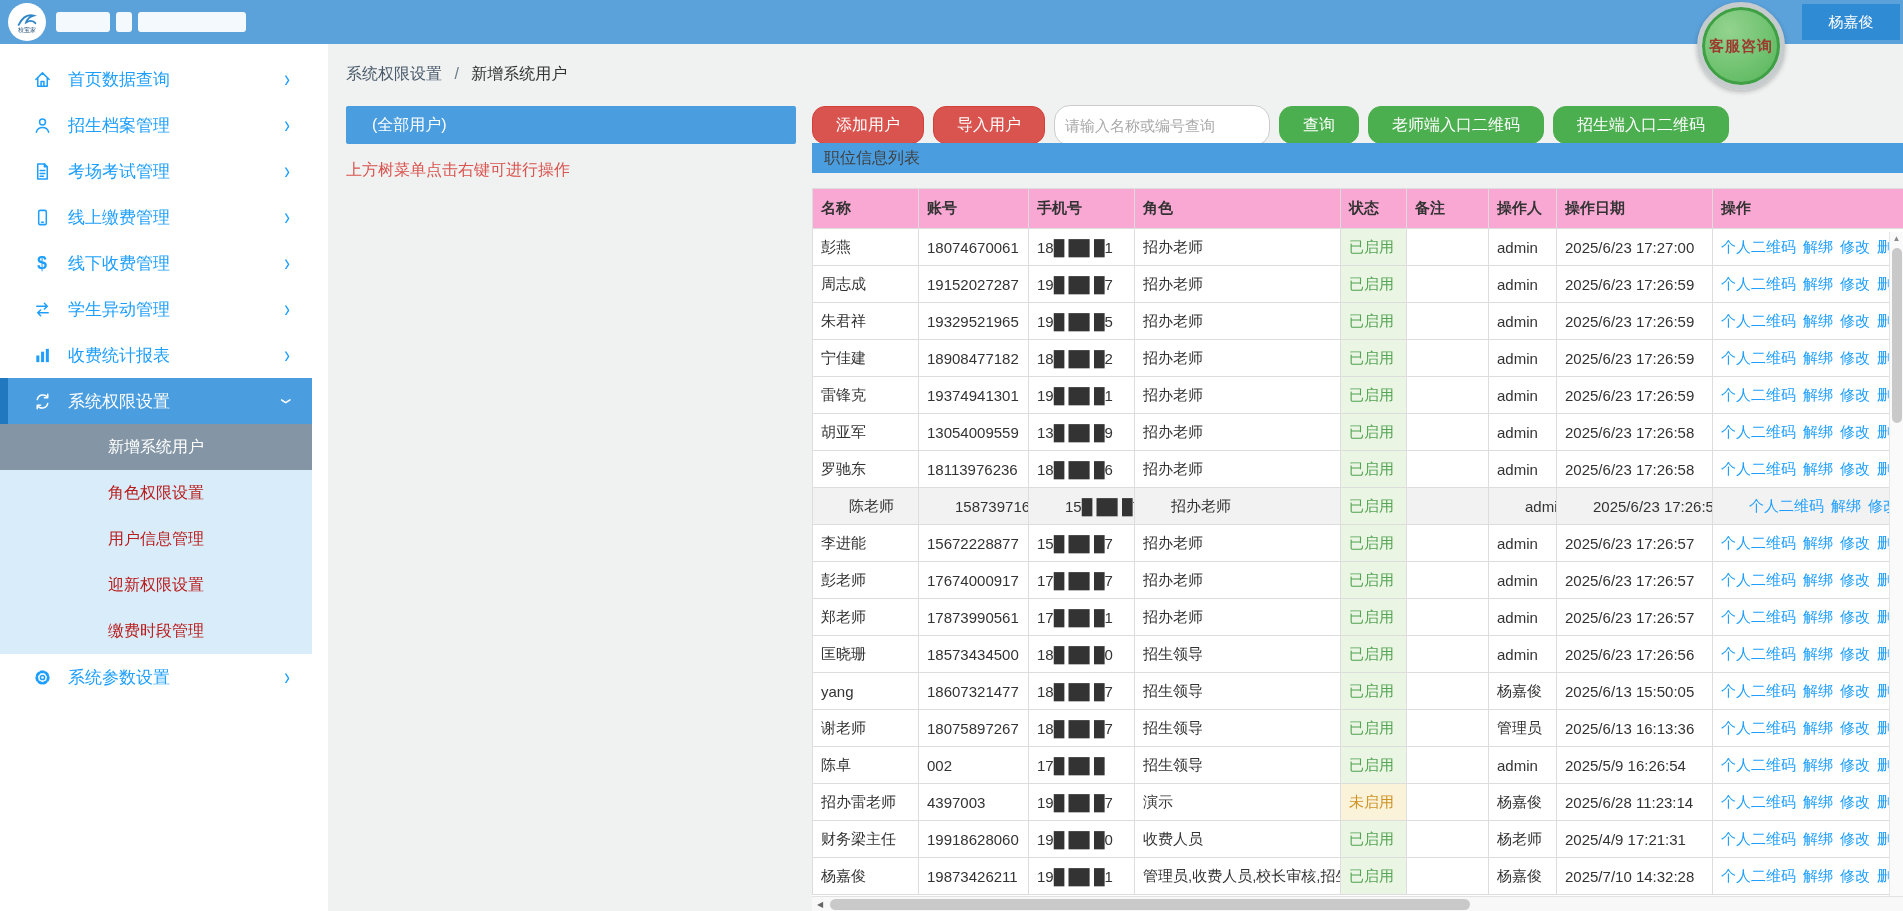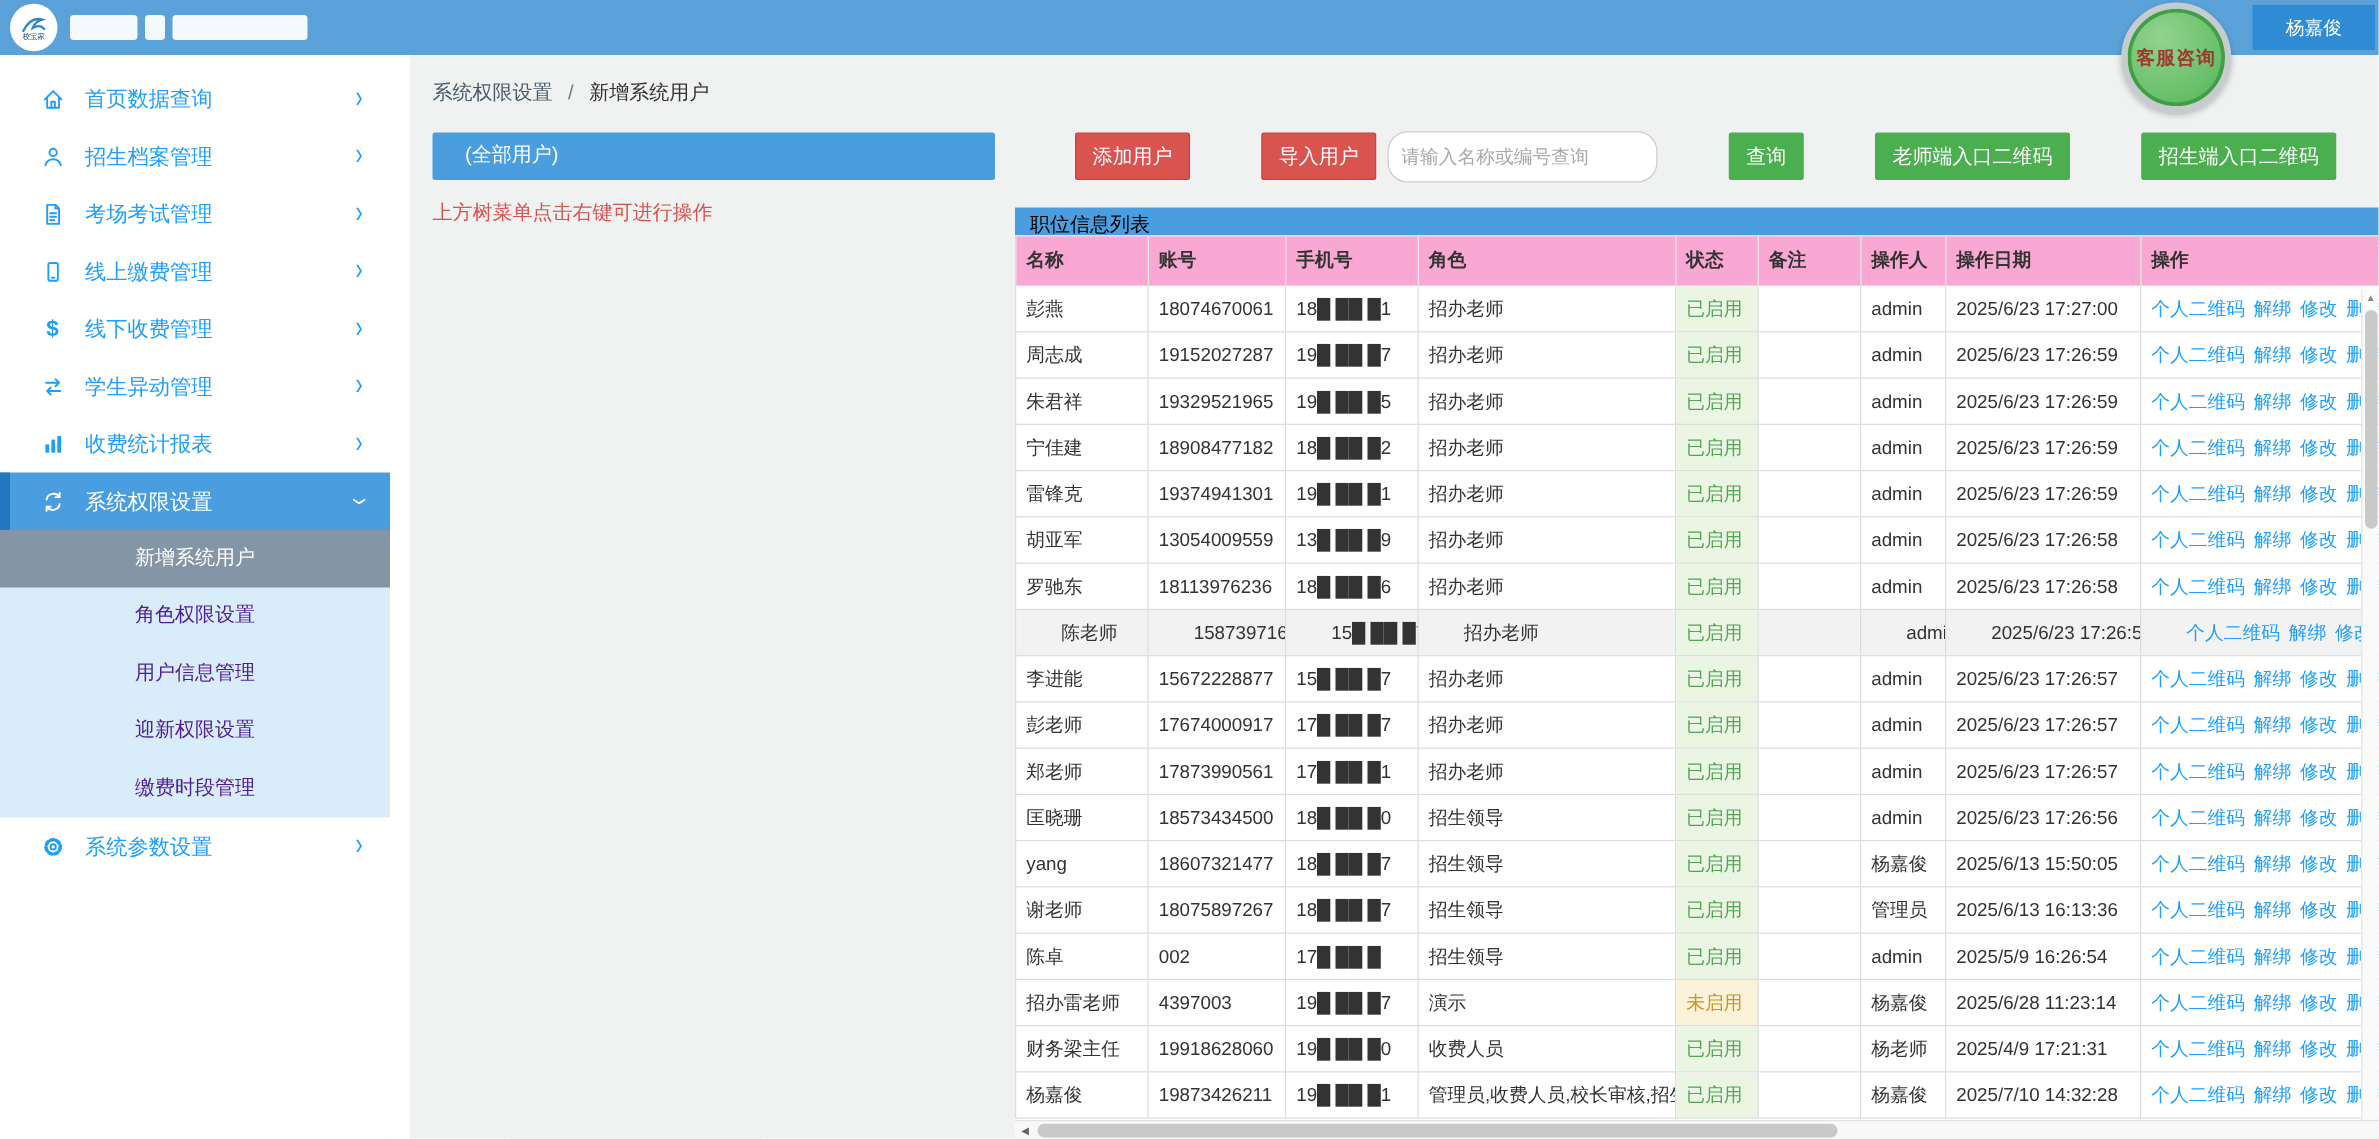--- a/index.html
+++ b/index.html
@@ -27,44 +27,44 @@
   .menu-item { display:flex; align-items:center; height:46px; padding:0 22px 0 30px; color:var(--menu_text);
                font-size:17px; cursor:pointer; }
   .menu-item .mi-icon { width:24px; display:flex; justify-content:center; align-items:center; }
   .menu-item .mi-label { flex:1; margin-left:14px; }
   .chev { font-size:19px; color:var(--menu_text); transform:scale(.9,1.3); }
   .menu-item.active { background:var(--primary); color:#fff; border-left:8px solid #2278BE; padding-left:22px; }
   .menu-item.active .chev { color:#fff; transform:rotate(90deg) scale(.9,1.3); }
   .menu-item.active .mi-icon { color:#fff; }
   .dollar-glyph { font-size:18px; font-weight:bold; }
   .submenu { background:var(--submenu_bg); }
-  .submenu-item { height:46px; line-height:46px; text-align:center; font-size:16px; color:#4c1d95; cursor:pointer; }
+  .submenu-item { height:46px; line-height:46px; text-align:center; font-size:16px; color:#b91c1c; cursor:pointer; }
   .submenu-item.active { background:var(--submenu_active); color:#fff; }
 
   
   .main { position:absolute; left:328px; top:44px; right:0; bottom:0; background:#F0F2F1; overflow:hidden; }
   .breadcrumb { position:absolute; left:18px; top:20px; font-size:16px; color:#4A5A6A; }
   .breadcrumb .sep { margin:0 8px; color:#6b7b8a; }
   .breadcrumb .bc-page { color:#333; }
 
   .tree-header { position:absolute; left:18px; top:62px; width:450px; height:38px; background:var(--primary);
                  color:#fff; font-size:16px; line-height:38px; padding-left:26px; border-radius:2px; cursor:pointer; }
   .tree-hint { position:absolute; left:18px; top:116px; color:var(--danger); font-size:16px; }
 
   .toolbar { position:absolute; left:484px; top:62px; right:4px; height:38px; display:flex; gap:9px; align-items:center; }
-  .btn { height:38px; padding:0 13px; font-size:16px; color:#fff; border-radius:2px; border:1px solid transparent;
-         display:flex; align-items:center; cursor:pointer; white-space:nowrap;margin-left:48px; }
+  .btn { height:38px; padding:0 23px; font-size:16px; color:#fff; border-radius:13px; border:1px solid transparent;
+         display:flex; align-items:center; cursor:pointer; white-space:nowrap; }
   .btn-danger { background:var(--danger); border-color:#D43F3A; }
   .btn-success { background:var(--success); border-color:#4CAE4C; }
   .search-input { width:216px; height:41px; border:1px solid #CCC; border-radius:16px; padding:0 10px; font-size:15px;
                   font-family:inherit; color:#333; background:#fff; }
   .search-input::placeholder { color:#A9A9A9; }
 
-  .list-header { position:absolute; left:484px; top:122px; right:0; height:30px; background:var(--primary);
-                 color:#000000; font-size:16px; line-height:30px; padding-left:12px; }
+  .list-header { position:absolute; left:484px; top:99px; right:0; height:30px; background:var(--primary);
+                 color:#404040; font-size:16px; line-height:30px; padding-left:12px; }
 
   .table-wrap { position:absolute; left:484px; top:144px; right:0; bottom:15px; background:#fff; overflow:hidden; }
   table { border-collapse:collapse; table-layout:fixed; width:1150px; }
   th,td { border:1px solid #DDD; padding:0 8px; font-size:15px; color:#333; text-align:left;
           white-space:nowrap; overflow:hidden; }
   th { height:40px; font-weight:bold; background:#f9a8d4; }
   td { height:37px; }
   td.st-on { background:var(--status_on_bg); color:var(--status_on_text); }
   td.st-off { background:var(--status_off_bg); color:var(--status_off_text); }
   tr.hover td:not(.st-on):not(.st-off) { background:#F2F2F2;padding-left:36px; }

